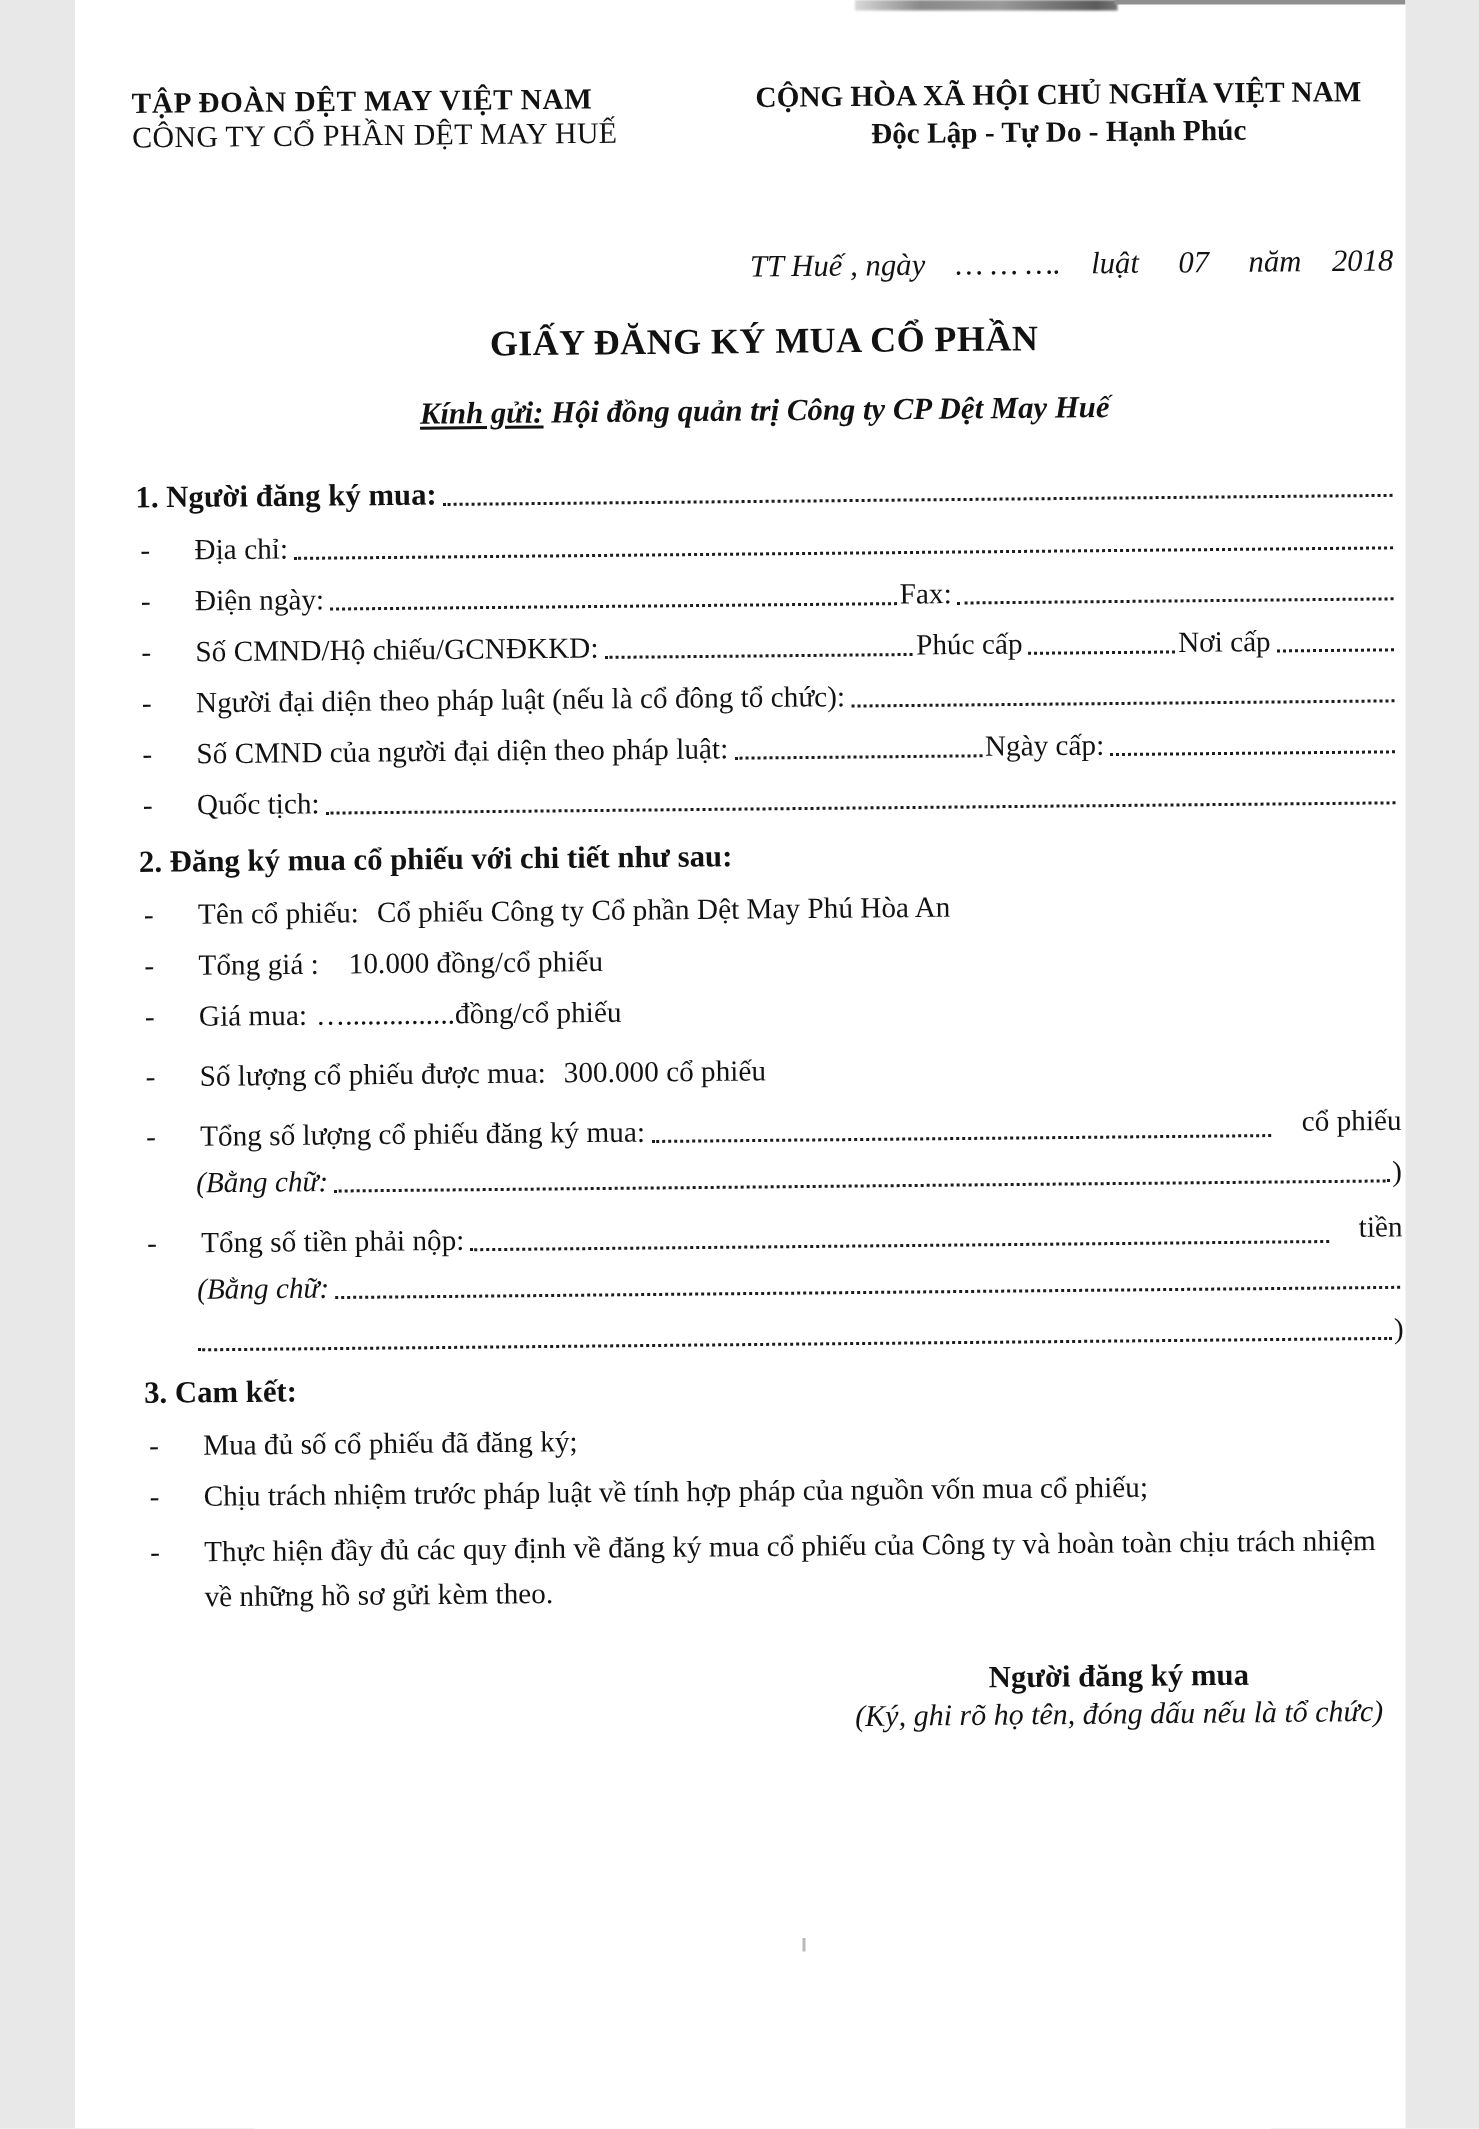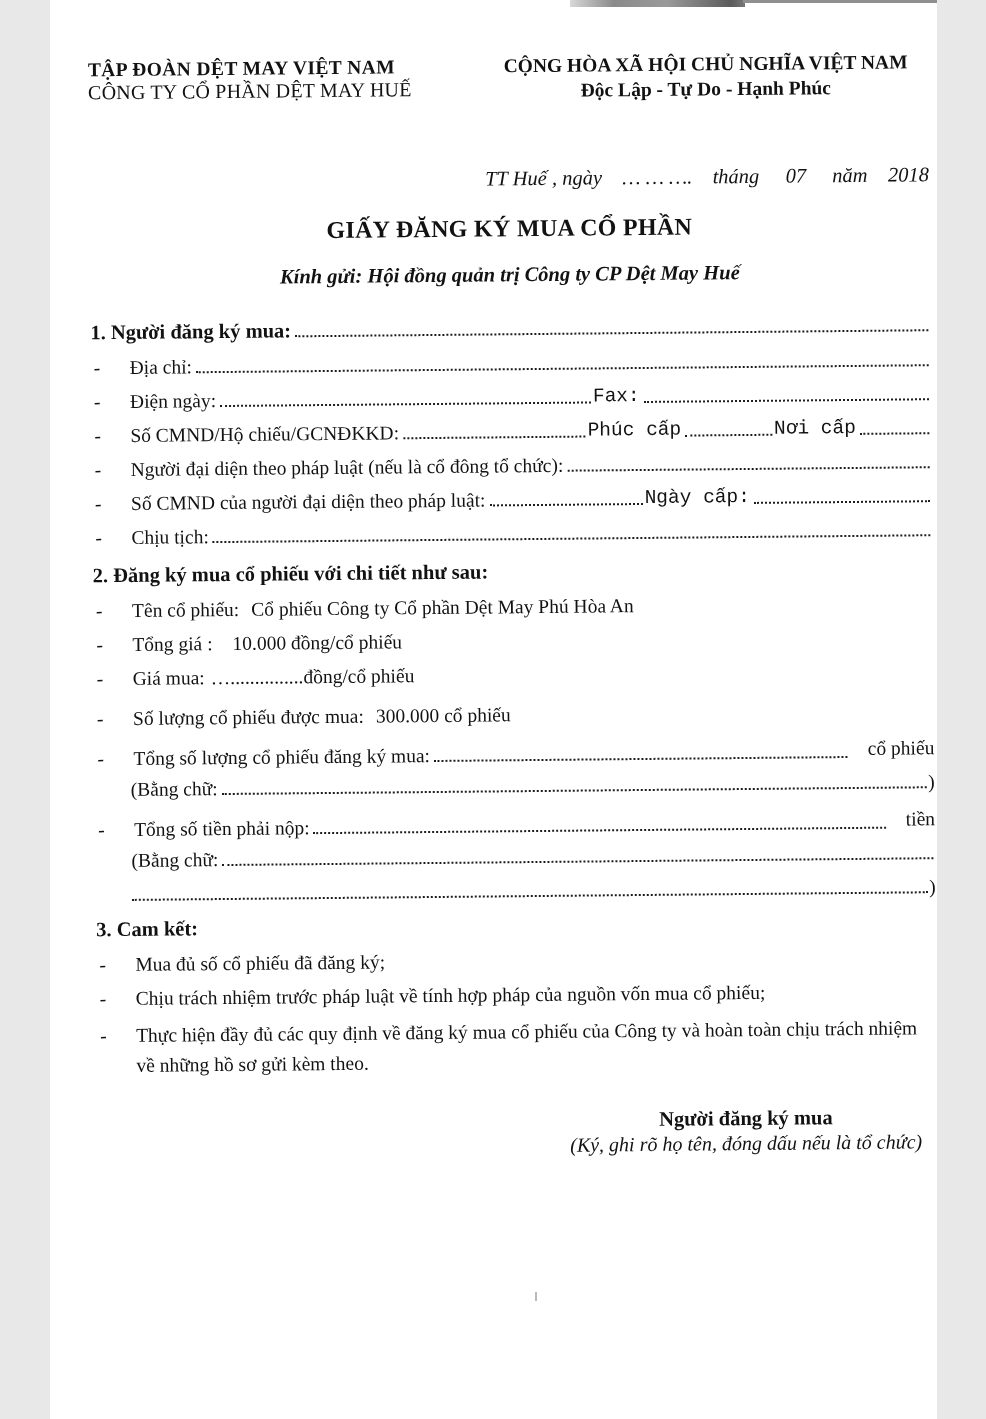--- a/index.html
+++ b/index.html
@@ -48,44 +48,44 @@
   .dateline .gap-s { display:inline-block; width:10px; }
   .dateline .gap-m { display:inline-block; width:16px; }
 
   .form-title {
     margin-top:24px; text-align:center; font-weight:bold; font-size:24px;
     letter-spacing:.3px;
   }
   .salutation {
     margin-top:19px; text-align:center; font-weight:bold; font-style:italic; font-size:20.5px;
   }
-  .salutation .lbl { }
+  .salutation .lbl { text-decoration:underline; }
 
   
   .row { display:flex; align-items:flex-end; margin-bottom:11px; }
   .row .dash { flex:0 0 36px; padding-left:3px; }
   .row .spacer { flex:0 0 36px; }
   .leader {
     border-bottom:2.4px dotted #1c1c1c;
     margin:0 2px 5px 4px; align-self:stretch; position:relative;
   }
   .grow  { flex:1 1 0; }
   .grow13{ flex:1.3 1 0; }
   .grow2 { flex:2 1 0; }
   .grow09{ flex:0.95 1 0; }
   .grow076{ flex:0.76 1 0; }
   .grow087{ flex:0.87 1 0; }
   .heading { font-weight:bold; font-size:20.5px; }
   .sec-head-row { display:flex; align-items:flex-end; margin:14px 0 12px 0; }
   .sec-head-plain { font-weight:bold; font-size:20.5px; margin:14px 0 12px 0; }
-  .lbl2 { white-space:nowrap;font-family:Liberation Mono, monospace; }
+  .lbl2 { white-space:nowrap; }
   .val { margin-left:12px; }
   .val-wide { margin-left:20px; }
   .suffix { white-space:nowrap; margin-left:18px; transform:translateY(-3px); }
-  .ital { }
+  .ital { font-style:italic; }
   .mt6 { margin-top:-3px; }
   .gap-top { margin-top:17px; }
   .wrap-item { line-height:1.55; margin-bottom:4px; align-items:flex-start; }
 
   .sig {
     width:440px; margin:30px 0 0 auto; text-align:center;
     transform:translateX(28px);
   }
   .sig .t { font-weight:bold; font-size:20.5px; }
   .sig .n { font-style:italic; font-size:20px; margin-top:2px; }
@@ -109,21 +109,21 @@
         <div class="l1">CỘNG HÒA XÃ HỘI CHỦ NGHĨA VIỆT NAM</div>
         <div class="l2">Độc Lập - Tự Do - Hạnh Phúc</div>
       </div>
     </div>
 
     <div class="dateline">
       <span>TT Huế , ngày</span>
       <span class="gap-s"></span>
       <span>… … ….</span>
       <span class="gap-s"></span>
-      <span>tháng</span>
+      <span>luật</span>
       <span class="gap-m"></span>
       <span>07</span>
       <span class="gap-m"></span>
       <span>năm</span>
       <span class="gap-s"></span>
       <span>2018</span>
     </div>
 
     <div class="form-title">GIẤY ĐĂNG KÝ MUA CỔ PHẦN</div>
 
@@ -170,21 +170,21 @@
     <div class="row">
       <span class="dash">-</span>
       <span>Số CMND của người đại diện theo pháp luật:</span>
       <span class="leader grow087"></span>
       <span class="lbl2">Ngày cấp:</span>
       <span class="leader grow"></span>
     </div>
 
     <div class="row">
       <span class="dash">-</span>
-      <span>Chịu tịch:</span>
+      <span>Quốc tịch:</span>
       <span class="leader grow"></span>
     </div>
 
     <div class="sec-head-plain">2. Đăng ký mua cổ phiếu với chi tiết như sau:</div>
 
     <div class="row">
       <span class="dash">-</span>
       <span>Tên cổ phiếu:</span>
       <span class="val">Cổ phiếu Công ty Cổ phần Dệt May Phú Hòa An</span>
     </div>

